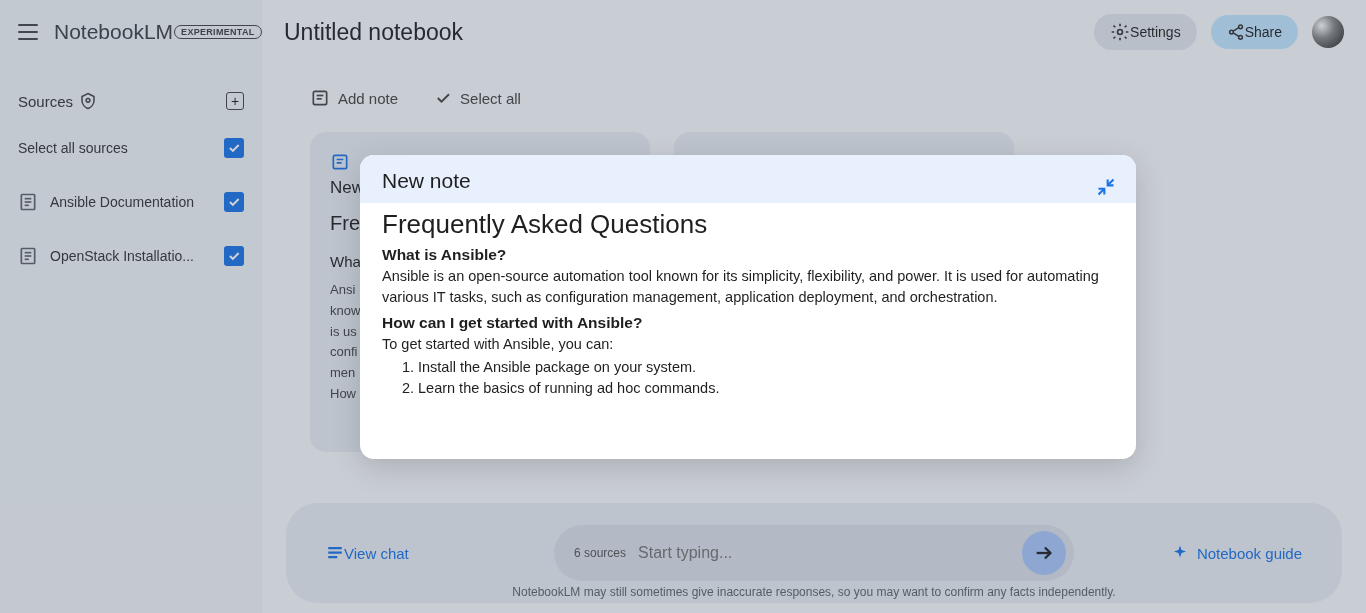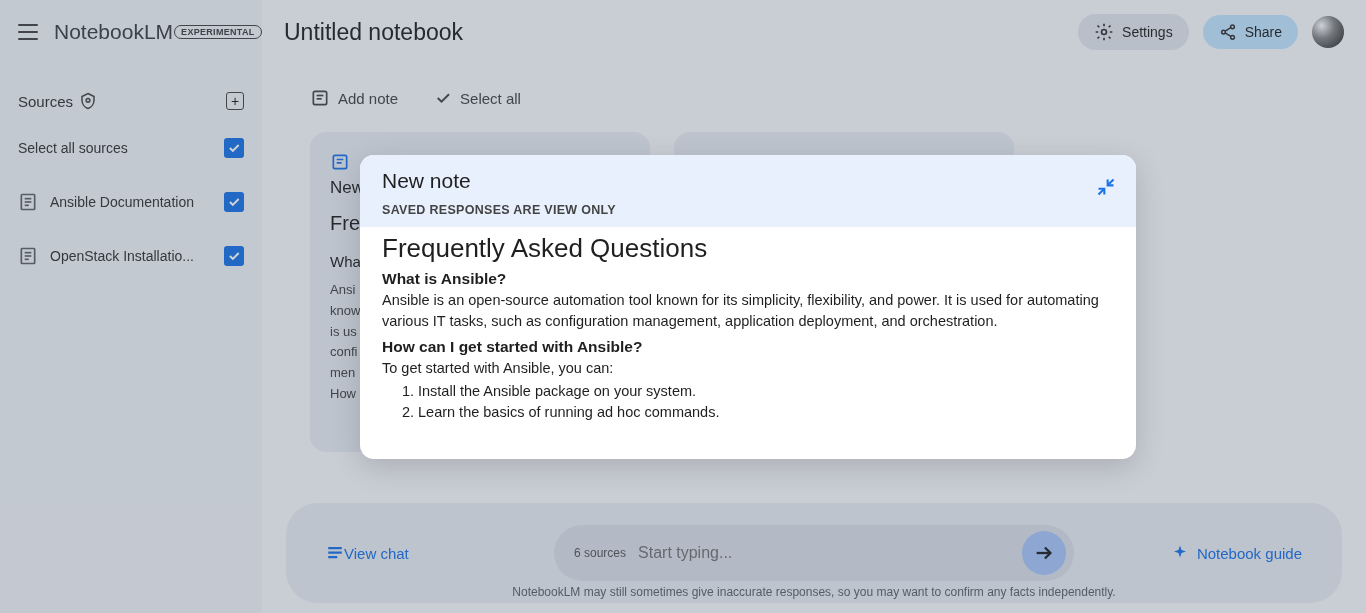--- a/index.html
+++ b/index.html
@@ -21,21 +21,21 @@
 .src-left { display: flex; align-items: center; gap: 12px; }
 .src-name { font-size: 14px; color: #333; max-width: 170px; white-space: nowrap; overflow: hidden; text-overflow: ellipsis; }
 .doc-mini { width: 20px; height: 20px; }
 .chk { width: 20px; height: 20px; background: #1a73e8; border-radius: 3px; display: flex; align-items: center; justify-content: center; cursor: pointer; }
 .chk svg { width: 14px; height: 14px; }
 
 .main { position: absolute; left: 262px; top: 0; right: 0; bottom: 0; background: #f8fafd; }
 .main-head { height: 64px; display: flex; align-items: center; padding: 0 22px; }
 .notebook-title { font-size: 23px; color: #202124; flex: 1; }
 .hdr-btns { display: flex; align-items: center; gap: 14px; }
-.pill { background: #e3e7ec; border-radius: 20px; padding: 8px 16px; display: flex; align-items: center; gap: 8px; font-size: 14px; cursor: pointer; }
+.pill { background: #e3e7ec; border-radius: 20px; padding: 8px 16px; display: flex; align-items: center; font-size: 14px; cursor: pointer; }
 .pill.share { background: #c2e7ff; }
 .avatar { width: 32px; height: 32px; border-radius: 50%; background: radial-gradient(circle at 30% 30%, #fff 0%, #888 40%, #222 100%); cursor: pointer; }
 
 .actions-row { padding: 24px 48px 0; display: flex; align-items: center; gap: 36px; }
 .act-btn { display: flex; align-items: center; gap: 8px; font-size: 15px; color: #444; cursor: pointer; }
 
 .cards { padding: 24px 48px; display: flex; gap: 24px; }
 .card { background: #e9eef5; border-radius: 16px; width: 340px; height: 320px; padding: 20px; overflow: hidden; }
 .card .ico { color: #1a73e8; margin-bottom: 6px; }
 .card h4 { font-size: 17px; font-weight: 400; margin-bottom: 14px; }
@@ -240,21 +240,20 @@
     <div class="modal-title">New note</div>
     <div class="collapse">
       <svg viewBox="0 0 24 24" fill="none" stroke="#1a73e8" stroke-width="2.5">
           <path d="M14 3v7h7"></path>
           <path d="M3 14h7v7"></path>
           <line x1="21" y1="3" x2="14" y2="10"></line>
           <line x1="3" y1="21" x2="10" y2="14"></line>
         </svg>
     </div>
   </div>
-  <div class="modal-banner">SAVED RESPONSES ARE VIEW ONLY</div>
   <div class="modal-body">
     <h1>Frequently Asked Questions</h1>
     <h3>What is Ansible?</h3>
     <p>Ansible is an open-source automation tool known for its simplicity, flexibility, and power. It is used for automating various IT tasks, such as configuration management, application deployment, and orchestration.</p>
     <h3>How can I get started with Ansible?</h3>
     <p>To get started with Ansible, you can:</p>
     <ol>
       <li>Install the Ansible package on your system.</li>
       <li>Learn the basics of running ad hoc commands.</li>
 

